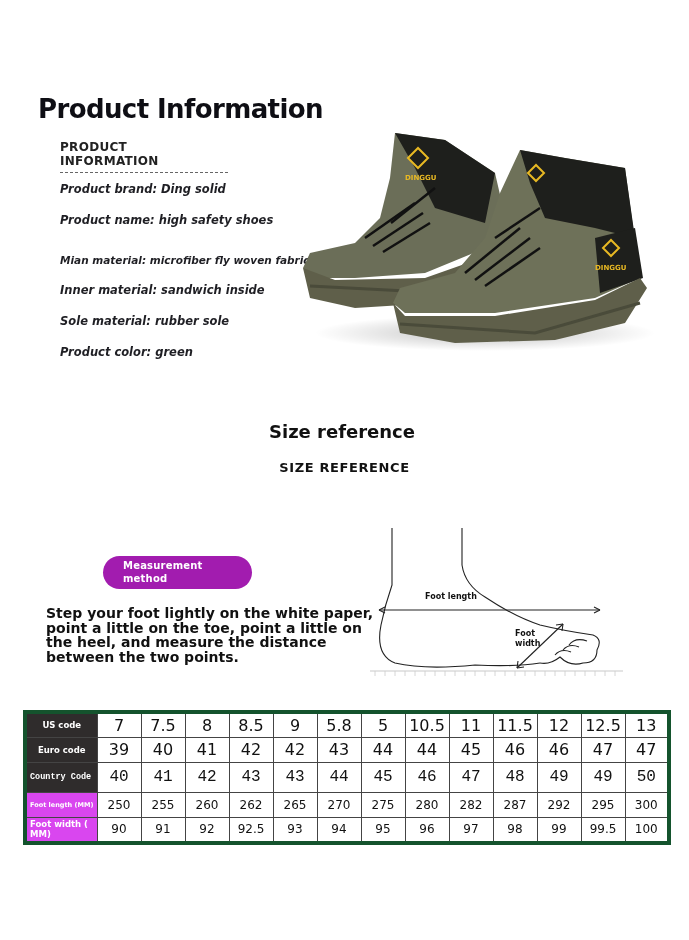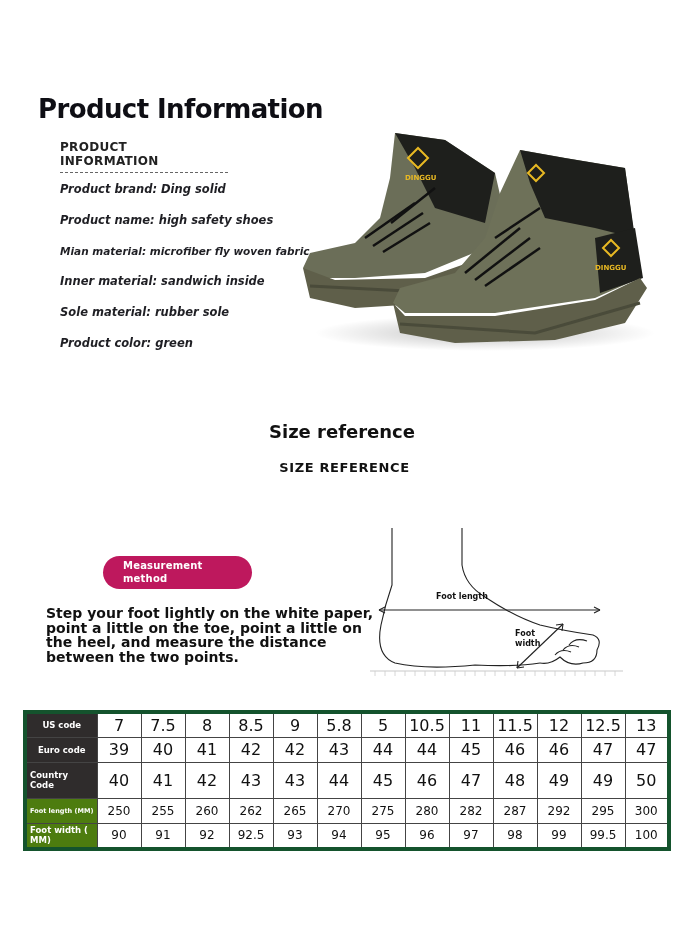--- a/index.html
+++ b/index.html
@@ -4,43 +4,43 @@
 <style>
   * { box-sizing: border-box; margin: 0; padding: 0; }
   html, body { width: 689px; height: 940px; background: #ffffff; overflow: hidden; }
   body { position: relative; font-family: "DejaVu Sans", sans-serif; color: #1a1a1a; }
 
   .main-title { position: absolute; left: 38px; top: 94px; font-size: 26px; font-weight: bold; letter-spacing: -0.6px; color: #0e0e14; }
   .sub-title { position: absolute; left: 60px; top: 140px; font-size: 12px; font-weight: bold; color: #222; letter-spacing: 0.3px; padding-bottom: 4px; border-bottom: 1px dashed #666; width: 168px; }
 
   .spec-list { position: absolute; left: 60px; top: 181px; font-style: italic; }
   .spec-item { font-size: 11.5px; font-weight: bold; color: #1f1f24; height: 30.8px; line-height: 16px; white-space: nowrap; }
-  .spec-item.small { font-size: 10.5px; }
+  .spec-item.small { font-size: 10.5px; margin-top: 9px; }
 
   .boots { position: absolute; left: 295px; top: 128px; width: 360px; height: 225px; }
 
   .size-title { position: absolute; left: 0; width: 684px; top: 421px; text-align: center; font-size: 18px; font-weight: bold; color: #111; }
   .size-sub { position: absolute; left: 0; width: 689px; top: 460px; text-align: center; font-size: 13px; font-weight: bold; color: #111; letter-spacing: 0.6px; }
 
-  .measure-pill { position: absolute; left: 103px; top: 556px; width: 149px; height: 33px; border-radius: 17px; background: #be185d; color: #fff; font-size: 10px; font-weight: bold; padding: 3px 0 0 20px; line-height: 13px; letter-spacing: 0.2px; }
+  .measure-pill { position: absolute; left: 103px; top: 556px; width: 149px; height: 33px; border-radius: 17px; background: #a21caf; color: #fff; font-size: 10px; font-weight: bold; padding: 3px 0 0 20px; line-height: 13px; letter-spacing: 0.2px; }
   .measure-text { position: absolute; left: 46px; top: 606px; width: 330px; font-size: 14px; font-weight: bold; line-height: 14.5px; color: #111; }
 
   .foot { position: absolute; left: 365px; top: 525px; width: 260px; height: 160px; }
   .foot-label { position: absolute; font-size: 8px; font-weight: bold; color: #111; line-height: 10px; }
 
   .size-table { position: absolute; left: 23px; top: 710px; border-collapse: collapse; border: 4px solid #14532d; }
   .size-table td { border: 1px solid #444; text-align: center; color: #111; height: 25px; width: 44px; font-family: "DejaVu Sans", sans-serif; }
   .size-table td.hdr { width: 72px; color: #fff; font-weight: bold; font-size: 8.5px; line-height: 10px; text-align: center; padding: 0 3px; }
   .size-table tr.r0 td.hdr, .size-table tr.r1 td.hdr, .size-table tr.r2 td.hdr { background: #2f2c2c; }
-  .size-table tr.r3 td.hdr, .size-table tr.r4 td.hdr { background: #4d7c0f; }
+  .size-table tr.r3 td.hdr, .size-table tr.r4 td.hdr { background: #d946ef; }
   .size-table tr.r3 td.hdr { font-size: 6.5px; }
   .size-table tr.r2 td.hdr, .size-table tr.r4 td.hdr { text-align: left; }
   .size-table tr.r0 td.v, .size-table tr.r1 td.v, .size-table tr.r2 td.v { font-size: 16px; }
   .size-table tr.r3 td.v, .size-table tr.r4 td.v { font-size: 12px; }
-  .size-table tr.r2 td { height: 36px; }
+  .size-table tr.r2 td { height: 30px; font-family: Liberation Mono, monospace; }
   .size-table tr.r4 td { height: 26px; }
 </style>
 </head>
 <body>
 
 <h1 class="main-title">Product Information</h1>
 <div class="sub-title">PRODUCT INFORMATION</div>
 
 <div class="spec-list">
   <div class="spec-item">Product brand: Ding solid</div>
@@ -141,21 +141,21 @@
         <line x1="180" y1="146" x2="180" y2="151"></line>
       <line x1="190" y1="146" x2="190" y2="151"></line>
         <line x1="200" y1="146" x2="200" y2="151"></line>
         <line x1="210" y1="146" x2="210" y2="151"></line>
       <line x1="220" y1="146" x2="220" y2="151"></line>
         <line x1="230" y1="146" x2="230" y2="151"></line>
         <line x1="240" y1="146" x2="240" y2="151"></line>
       <line x1="250" y1="146" x2="250" y2="151"></line>
     </g>
   </svg>
-  <div class="foot-label" style="left:60px; top:67px;margin-left:11px;">Foot length</div>
+  <div class="foot-label" style="left:60px; top:67px;">Foot length</div>
   <div class="foot-label" style="left:150px; top:104px;">
     <div>Foot</div>
     <div>width</div>
   </div>
 </div>
 
 <table class="size-table">
   <tbody>
       <tr class="r0">
     <td class="hdr">US code</td>

